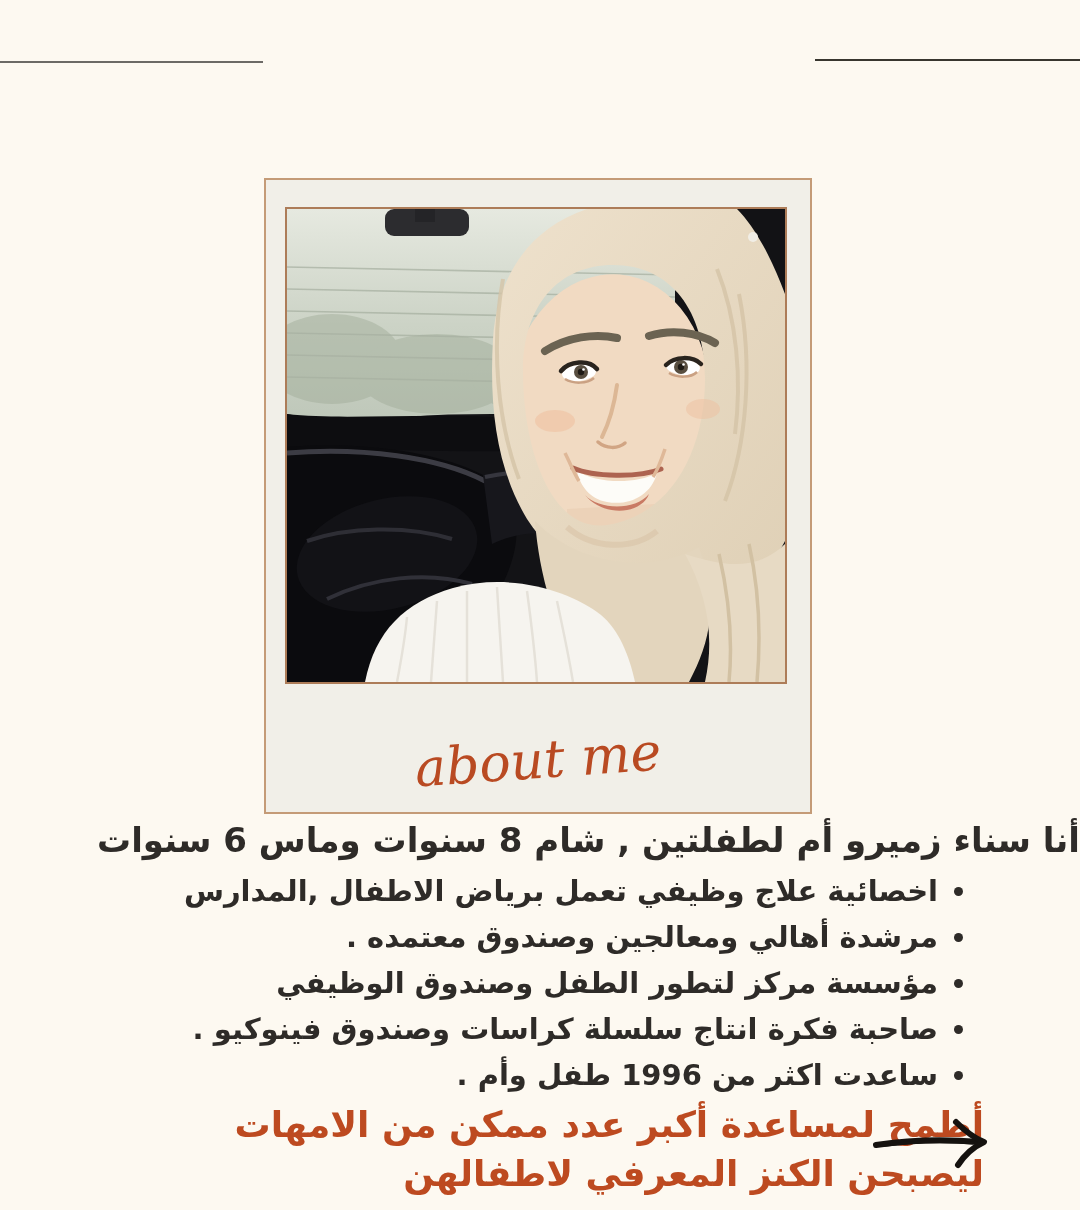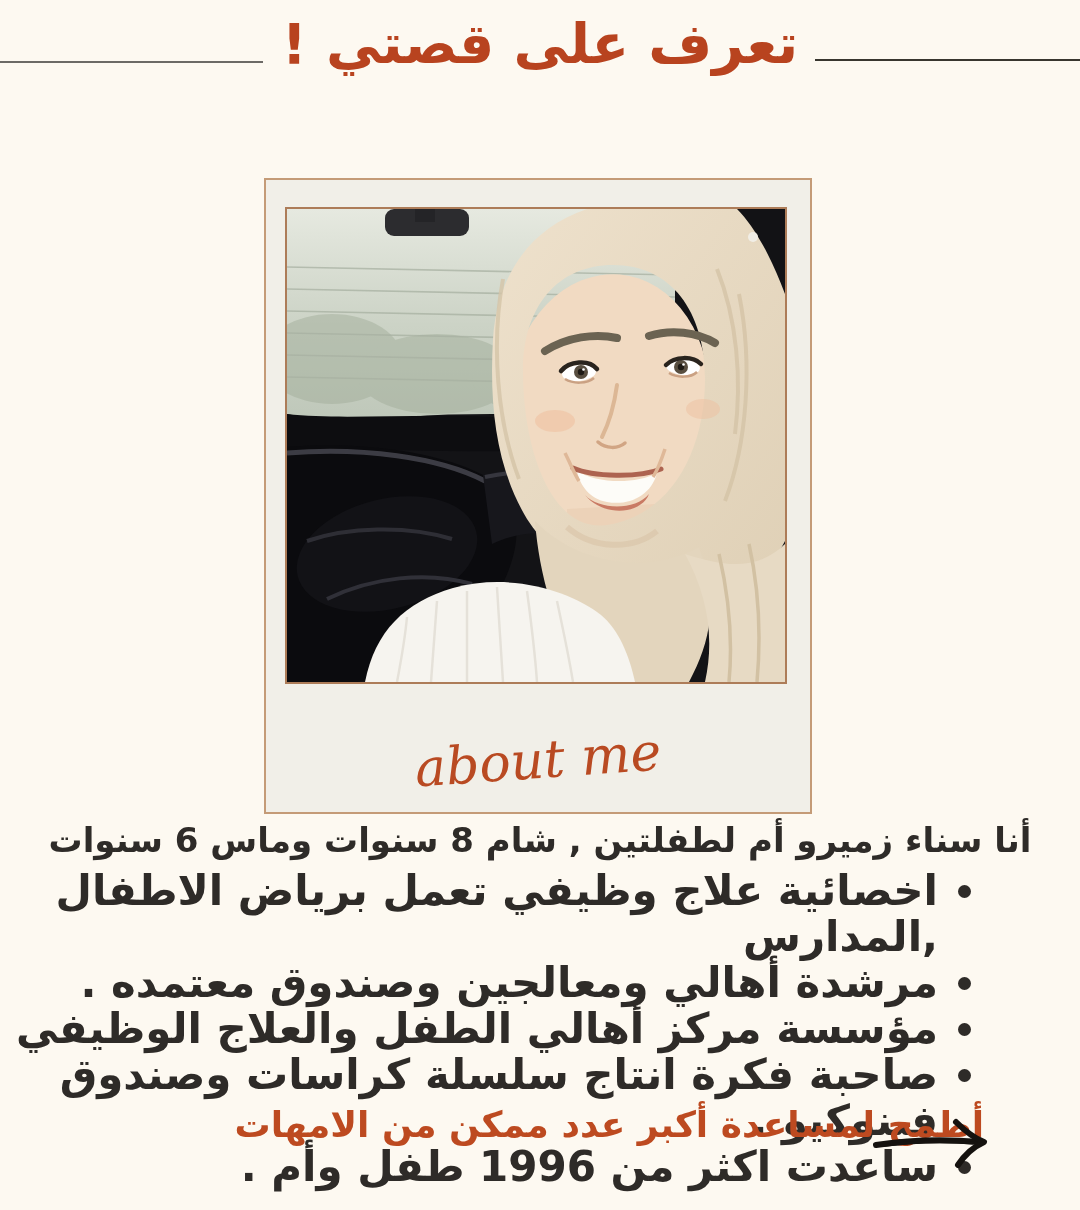--- a/index.html
+++ b/index.html
@@ -31,48 +31,47 @@
   .about-me{
     position:absolute;bottom:22px;left:0;width:100%;
     text-align:center;
     font-family:"DejaVu Serif",serif;font-style:italic;
     font-size:52px;color:#b94a22;
     transform:rotate(-4deg);
   }
   
   .intro{
     position:absolute;top:820px;left:0;width:100%;
-    text-align:center;direction:rtl;
+    text-align:right;direction:rtl;
     font-size:34px;font-weight:bold;color:#2e2b28;
   }
   .bullet-list{
     position:absolute;top:868px;right:108px;margin:0;
     direction:rtl;text-align:right;list-style:disc outside;
     padding:0 34px 0 0;
-    font-size:42px;font-weight:bold;color:#2e2b28;line-height:46px;
+    font-size:29px;font-weight:bold;color:#2e2b28;line-height:46px;
   }
   .bullet-list li{margin:0;padding:0;}
   
   .outro{
     position:absolute;top:1100px;left:0;width:984px;
     direction:rtl;
     font-size:36px;font-weight:bold;color:#bd4a20;line-height:49px;
   }
   .arrow{
     position:absolute;top:1112px;left:868px;width:140px;height:62px;
   }
 </style>
 </head>
 <body>
 
 <div class="page">
 
   <div class="divider divider-left"></div>
   <div class="divider divider-right"></div>
-  <div class="page-title">تعرف على قصتي !</div>
 
   <div class="polaroid">
     <div class="photo">
 
       <svg viewBox="0 0 498 473" aria-hidden="true">
         <defs>
           <linearGradient id="glass" x1="0" y1="0" x2="0" y2="1">
             <stop offset="0" stop-color="#e6e9e0"></stop>
             <stop offset="0.55" stop-color="#ccd3c6"></stop>
             <stop offset="1" stop-color="#bfc8ba"></stop>
@@ -172,27 +171,28 @@
       </svg>
     </div>
     <div class="about-me">about me</div>
   </div>
 
   <div class="intro">أنا سناء زميرو أم لطفلتين , شام 8 سنوات وماس 6 سنوات</div>
 
   <ul class="bullet-list">
     <li>اخصائية علاج وظيفي تعمل برياض الاطفال ,المدارس</li>
     <li>مرشدة أهالي  ومعالجين وصندوق معتمده .</li>
-    <li>مؤسسة مركز أهالي الطفل والعلاج الوظيفي</li>
+    <li>مؤسسة مركز لتطور الطفل وصندوق الوظيفي</li>
     <li>صاحبة فكرة انتاج سلسلة كراسات وصندوق فينوكيو .</li>
     <li>ساعدت اكثر من 1996 طفل وأم .</li>
   </ul>
 
   <div class="outro">
     <div>أطمح لمساعدة أكبر عدد ممكن من الامهات</div>
+    <div>ليصبحن الكنز المعرفي لاطفالهن</div>
   </div>
 
   <svg class="arrow" viewBox="0 0 140 62" aria-hidden="true">
     <path d="M8,33 C40,28 78,27 112,30" stroke="#15120f" stroke-width="6" fill="none" stroke-linecap="round"></path>
     <path d="M14,33.5 C45,29.5 75,28.5 105,31" stroke="#15120f" stroke-width="3" fill="none" stroke-linecap="round"></path>
     <path d="M88,10 C97,19 106,26 116,30 C105,35 96,44 90,53" stroke="#15120f" stroke-width="6" fill="none" stroke-linecap="round" stroke-linejoin="round"></path>
   </svg>
 
 </div>
 

